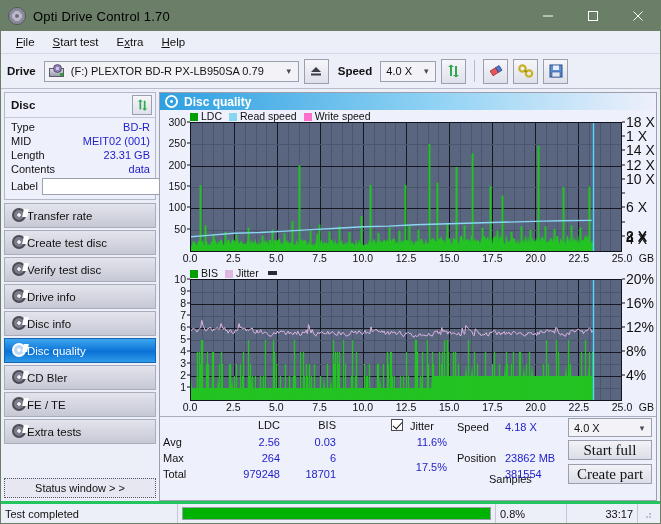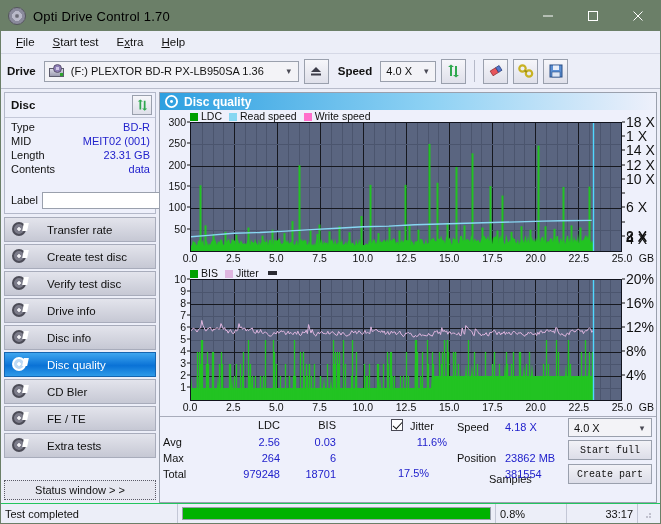--- a/index.html
+++ b/index.html
@@ -83,32 +83,32 @@
   }
   .disc-head{
     display:flex;align-items:center;justify-content:space-between;
     padding:2px 3px 2px 6px;border-bottom:1px solid #c4c8d8;
   }
   .disc-head .t{font-weight:bold;font-size:11.5px;color:#111;}
   .disc-rows{padding:2px 5px 3px 6px;}
   .drow{display:flex;justify-content:space-between;line-height:14px;font-size:11px;}
   .drow .k{color:#111;}
   .drow .v{color:#2222cc;padding-left:19px;}
-  .label-row{display:flex;align-items:center;gap:4px;margin-top:14px;}
+  .label-row{display:flex;align-items:center;gap:4px;margin-top:0;}
   .label-row .k{font-size:11px;color:#111;}
   .label-input{
     flex:1;height:17px;background:#ffffff;border:1px solid #9aa0ad;box-sizing:border-box;
   }
   .mini-btn{
     width:20px;height:20px;background:linear-gradient(#f6f6fa,#dfe0ea);
     border:1px solid #9aa0ad;box-sizing:border-box;display:flex;align-items:center;justify-content:center;flex:0 0 20px;
   }
   .navlist{display:flex;flex-direction:column;gap:2px;}
   .navbtn{
-    height:25px;display:flex;align-items:center;gap:20px;padding-left:7px;
+    height:25px;display:flex;align-items:center;gap:0;padding-left:7px;
     background:linear-gradient(#e3e4ec,#c6c8d4);
     border:1px solid #a8acbb;box-sizing:border-box;font-size:11.5px;color:#111;
   }
   .navbtn.active{
     background:linear-gradient(#3ea6ef,#0a72d6 55%,#2e9ae8);
     border:1px solid #1565b0;color:#ffffff;
   }
   .sb-spacer{flex:1;}
   .status-btn{
     height:20px;margin:0 0 3px 0;border:1px dotted #5a5a66;background:#e6e7f0;
@@ -166,27 +166,27 @@
   .st-val{position:absolute;font-size:11px;color:#2222cc;white-space:nowrap;text-align:right;}
   .chkbox{
     position:absolute;width:12px;height:12px;border:1px solid #4a4a55;background:#fff;box-sizing:border-box;
   }
   .chkbox:after{
     content:"";position:absolute;left:3px;top:0px;width:4px;height:8px;
     border:solid #111;border-width:0 1.6px 1.6px 0;transform:rotate(42deg);
   }
   .btn{
     position:absolute;background:linear-gradient(#f2f2f7,#dcdde8);border:1px solid #9aa0ad;
-    box-sizing:border-box;font-size:10px;color:#111;display:flex;align-items:center;justify-content:center;
-    font-family:Liberation Mono, monospace;
+    box-sizing:border-box;font-size:15px;color:#111;display:flex;align-items:center;justify-content:center;
+    font-family:Liberation Serif, serif;
   }
   
   .statusbar{
     height:19px;flex:0 0 19px;display:flex;align-items:stretch;background:#eceef8;
-    border-top:1px solid #22c55e;font-size:11px;color:#111;
+    border-top:3px solid #22c55e;font-size:11px;color:#111;
   }
   .sb-cell{display:flex;align-items:center;padding:0 4px;border-right:1px solid #c3c7d6;}
   .sb-msg{width:168px;flex:0 0 168px;}
   .sb-prog{flex:1;align-items:center;}
   .progress-outer{flex:1;height:13px;background:#ffffff;border:1px solid #9aa0ad;box-sizing:border-box;position:relative;}
   .progress-inner{height:100%;background:#00b200;}
   .sb-pct{width:62px;flex:0 0 62px;}
   .sb-time{width:62px;flex:0 0 62px;justify-content:flex-end;}
   .sb-grip{width:14px;flex:0 0 14px;border-right:none;}
 </style>
@@ -224,21 +224,21 @@
   </div>
 
   <div class="toolbar">
     <div class="tb-label">Drive</div>
     <div class="combo drive-combo">
       <div class="drive-ico">
         <div class="body"></div>
           <div class="disc"></div>
           <div class="led"></div>
       </div>
-      <div class="cbtext">(F:)  PLEXTOR BD-R  PX-LB950SA 1.36</div>
+      <div class="cbtext">(F:)  PLEXTOR BD-R  PX-LB950SA 0.79</div>
       <div class="chev">▾</div>
     </div>
     <div class="tbbtn">
       <svg width="14" height="14" viewBox="0 0 14 14">
         <polygon points="7,3 12,8 2,8" fill="#3c3c48"></polygon>
           <rect x="2" y="9.5" width="10" height="2" fill="#3c3c48"></rect>
       </svg>
     </div>
     <div class="tb-label" style="margin-left:4px;">Speed</div>
     <div class="combo speed-combo">
@@ -848,21 +848,21 @@
             <div class="st-val" style="left:60px;top:35px;width:60px;">264</div>
             <div class="st-val" style="left:50px;top:51px;width:70px;">979248</div>
 
             <div class="st-val" style="left:126px;top:19px;width:50px;">0.03</div>
             <div class="st-val" style="left:126px;top:35px;width:50px;">6</div>
             <div class="st-val" style="left:120px;top:51px;width:56px;">18701</div>
 
             <div class="chkbox" style="left:231px;top:2px;"></div>
             <div class="st-txt" style="left:250px;top:3px;">Jitter</div>
             <div class="st-val" style="left:220px;top:19px;width:67px;">11.6%</div>
-            <div class="st-val" style="left:220px;top:50px;width:67px;text-align:center;">17.5%</div>
+            <div class="st-val" style="left:220px;top:44px;width:67px;">17.5%</div>
 
             <div class="st-txt" style="left:297px;top:4px;">Speed</div>
             <div class="st-txt" style="left:297px;top:35px;">Position</div>
             <div class="st-txt" style="left:297px;top:56px;margin-left:32px;">Samples</div>
 
             <div class="st-val" style="left:345px;top:4px;width:62px;text-align:left;">4.18 X</div>
             <div class="st-val" style="left:345px;top:35px;width:70px;text-align:left;">23862 MB</div>
             <div class="st-val" style="left:345px;top:51px;width:70px;text-align:left;">381554</div>
 
             <div class="combo" style="position:absolute;left:408px;top:1px;width:84px;height:19px;">

